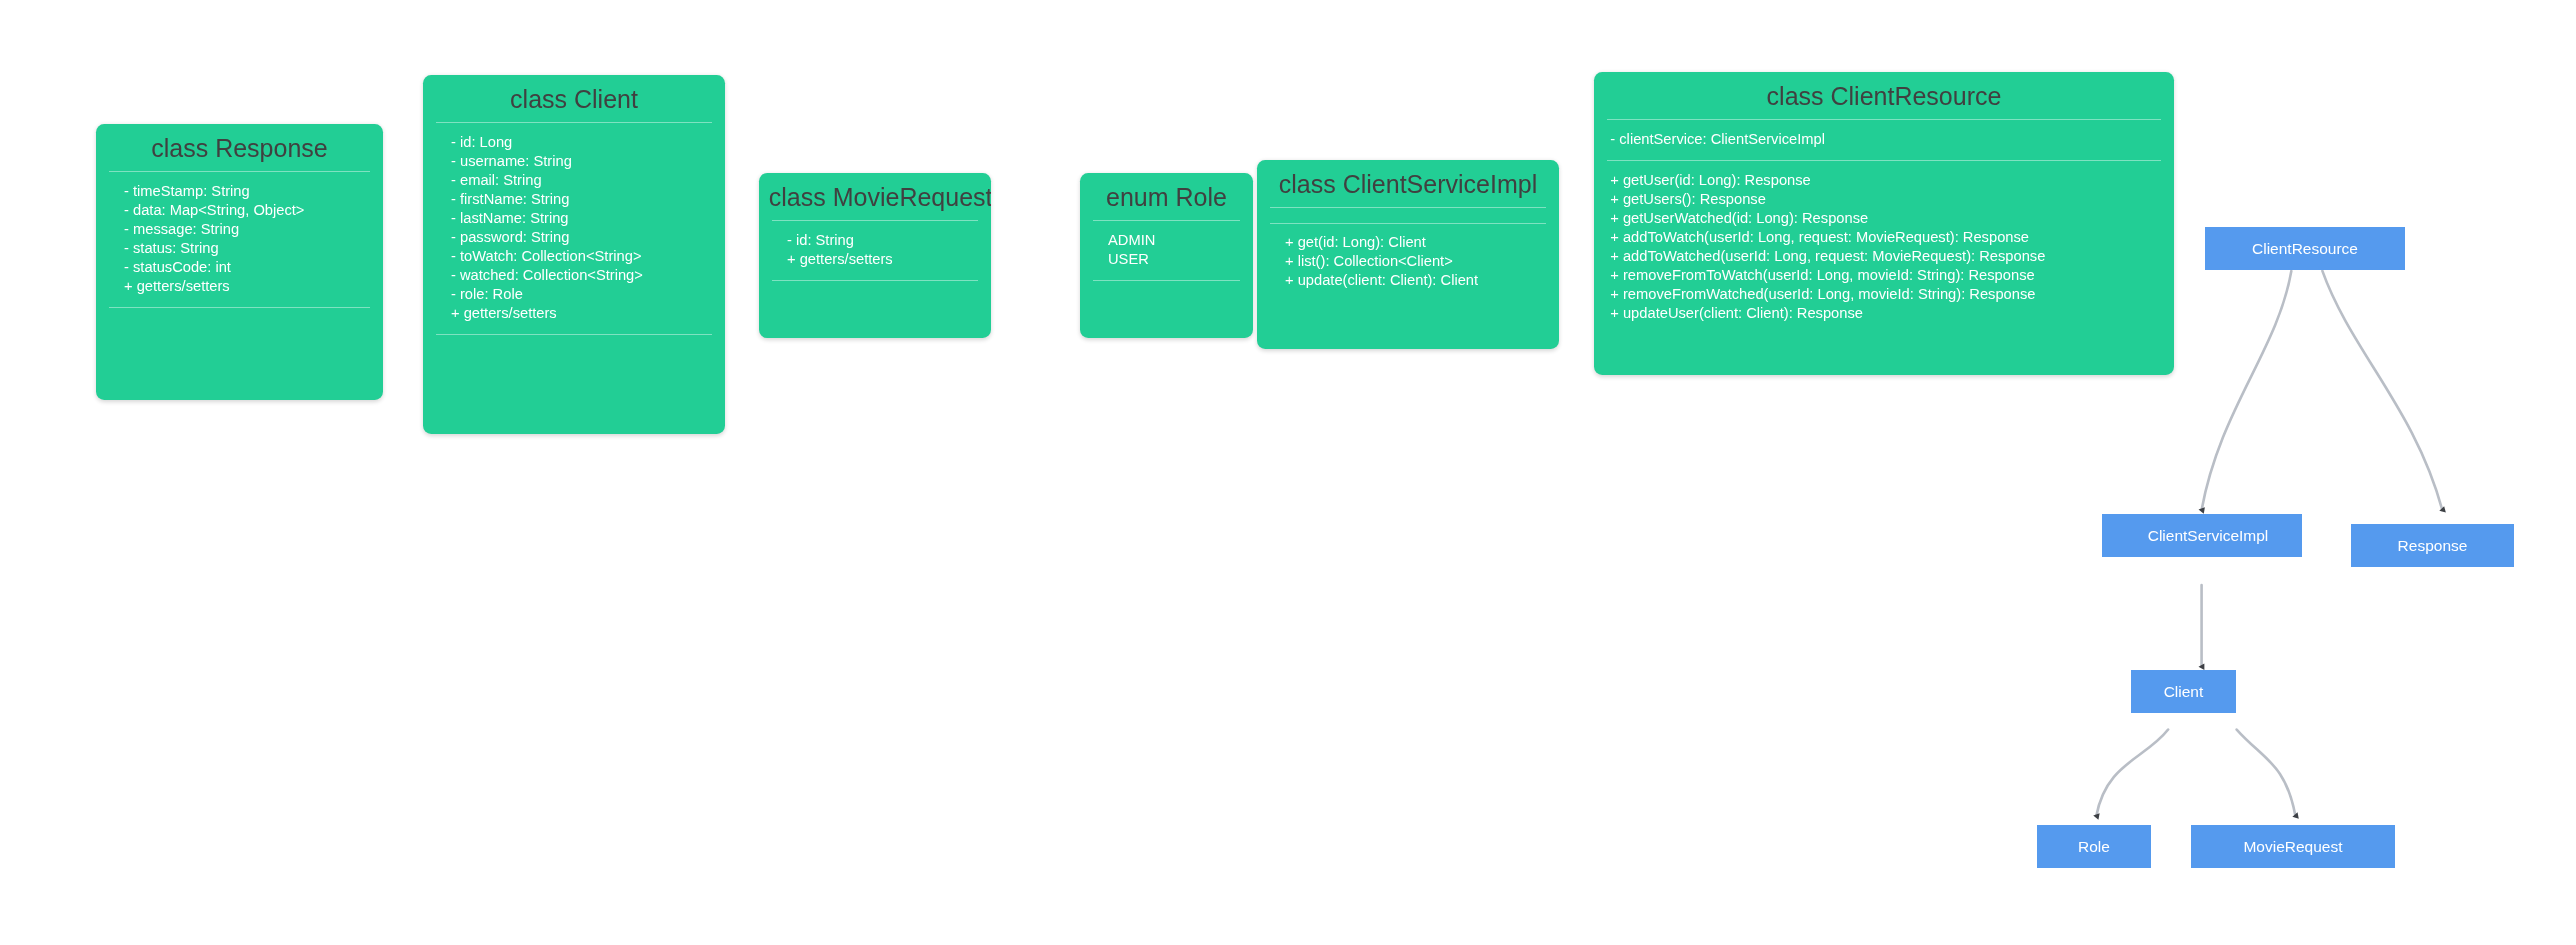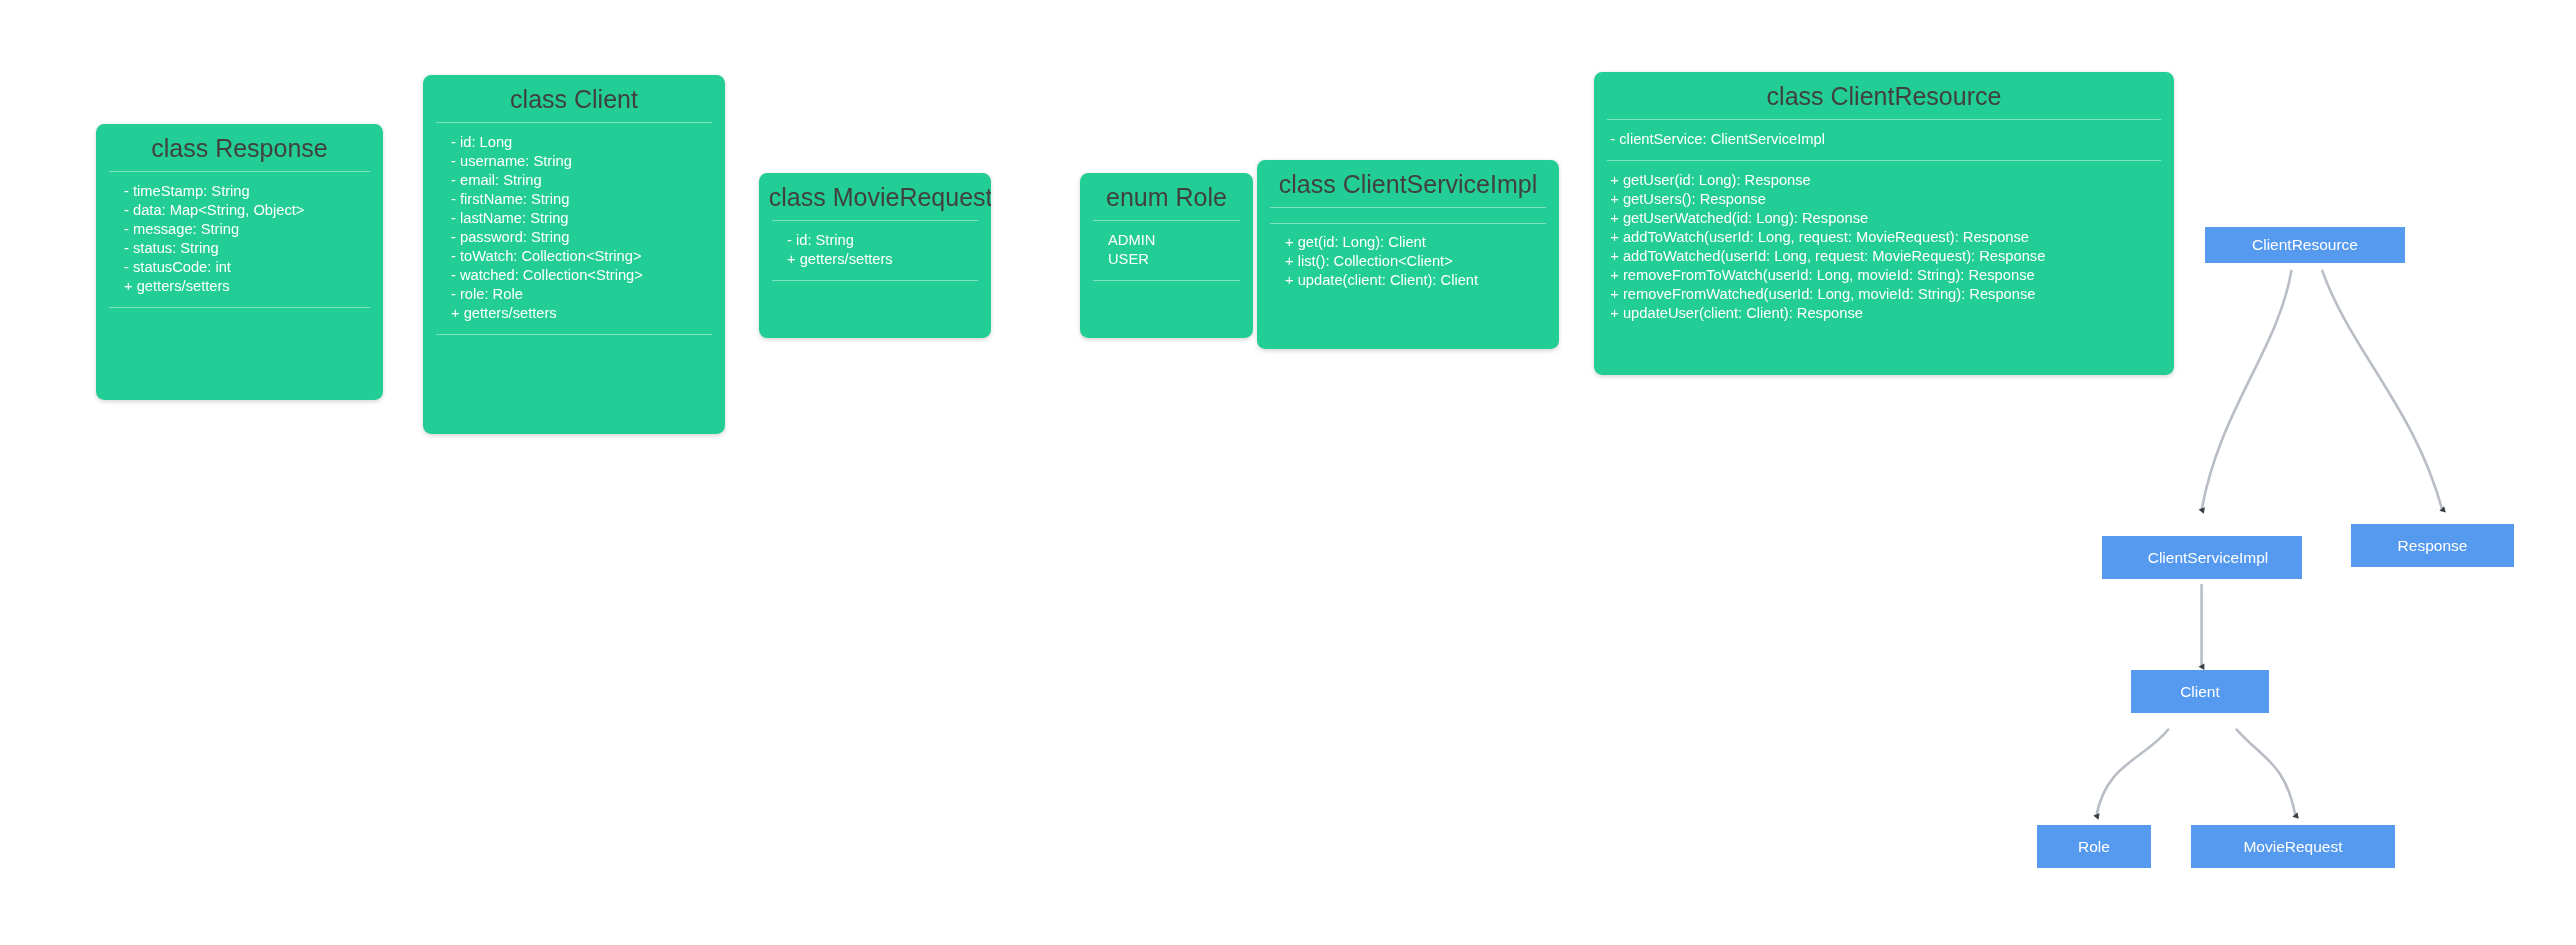--- a/index.html
+++ b/index.html
@@ -190,33 +190,33 @@
       <path d="M 2845,332 C 2880,430 2958,500 2992,625" marker-end="url(#arrowhead)"></path>
 
       <path d="M 2697,717 C 2697,770 2697,770 2697,817" marker-end="url(#arrowhead)"></path>
 
       <path d="M 2656,894 C 2628,930 2580,935 2568,1000" marker-end="url(#arrowhead)"></path>
 
       <path d="M 2740,894 C 2772,930 2800,935 2812,1000" marker-end="url(#arrowhead)"></path>
     </g>
   </svg>
 
-  <div class="graph-node" style="left:2205px; top:227px; width:200px; height:36px;">
+  <div class="graph-node" style="left:2205px; top:227px; width:200px; height:43px;">
     <span>ClientResource</span>
   </div>
 
-  <div class="graph-node" style="left:2102px; top:536px; width:200px; height:43px;padding-left:12px;">
+  <div class="graph-node" style="left:2102px; top:514px; width:200px; height:43px;padding-left:12px;">
     <span>ClientServiceImpl</span>
   </div>
 
   <div class="graph-node" style="left:2351px; top:524px; width:163px; height:43px;">
     <span>Response</span>
   </div>
 
-  <div class="graph-node" style="left:2131px; top:670px; width:138px; height:43px;">
+  <div class="graph-node" style="left:2131px; top:670px; width:105px; height:43px;">
     <span>Client</span>
   </div>
 
   <div class="graph-node" style="left:2037px; top:825px; width:114px; height:43px;">
     <span>Role</span>
   </div>
 
   <div class="graph-node" style="left:2191px; top:825px; width:204px; height:43px;">
     <span>MovieRequest</span>
   </div>

